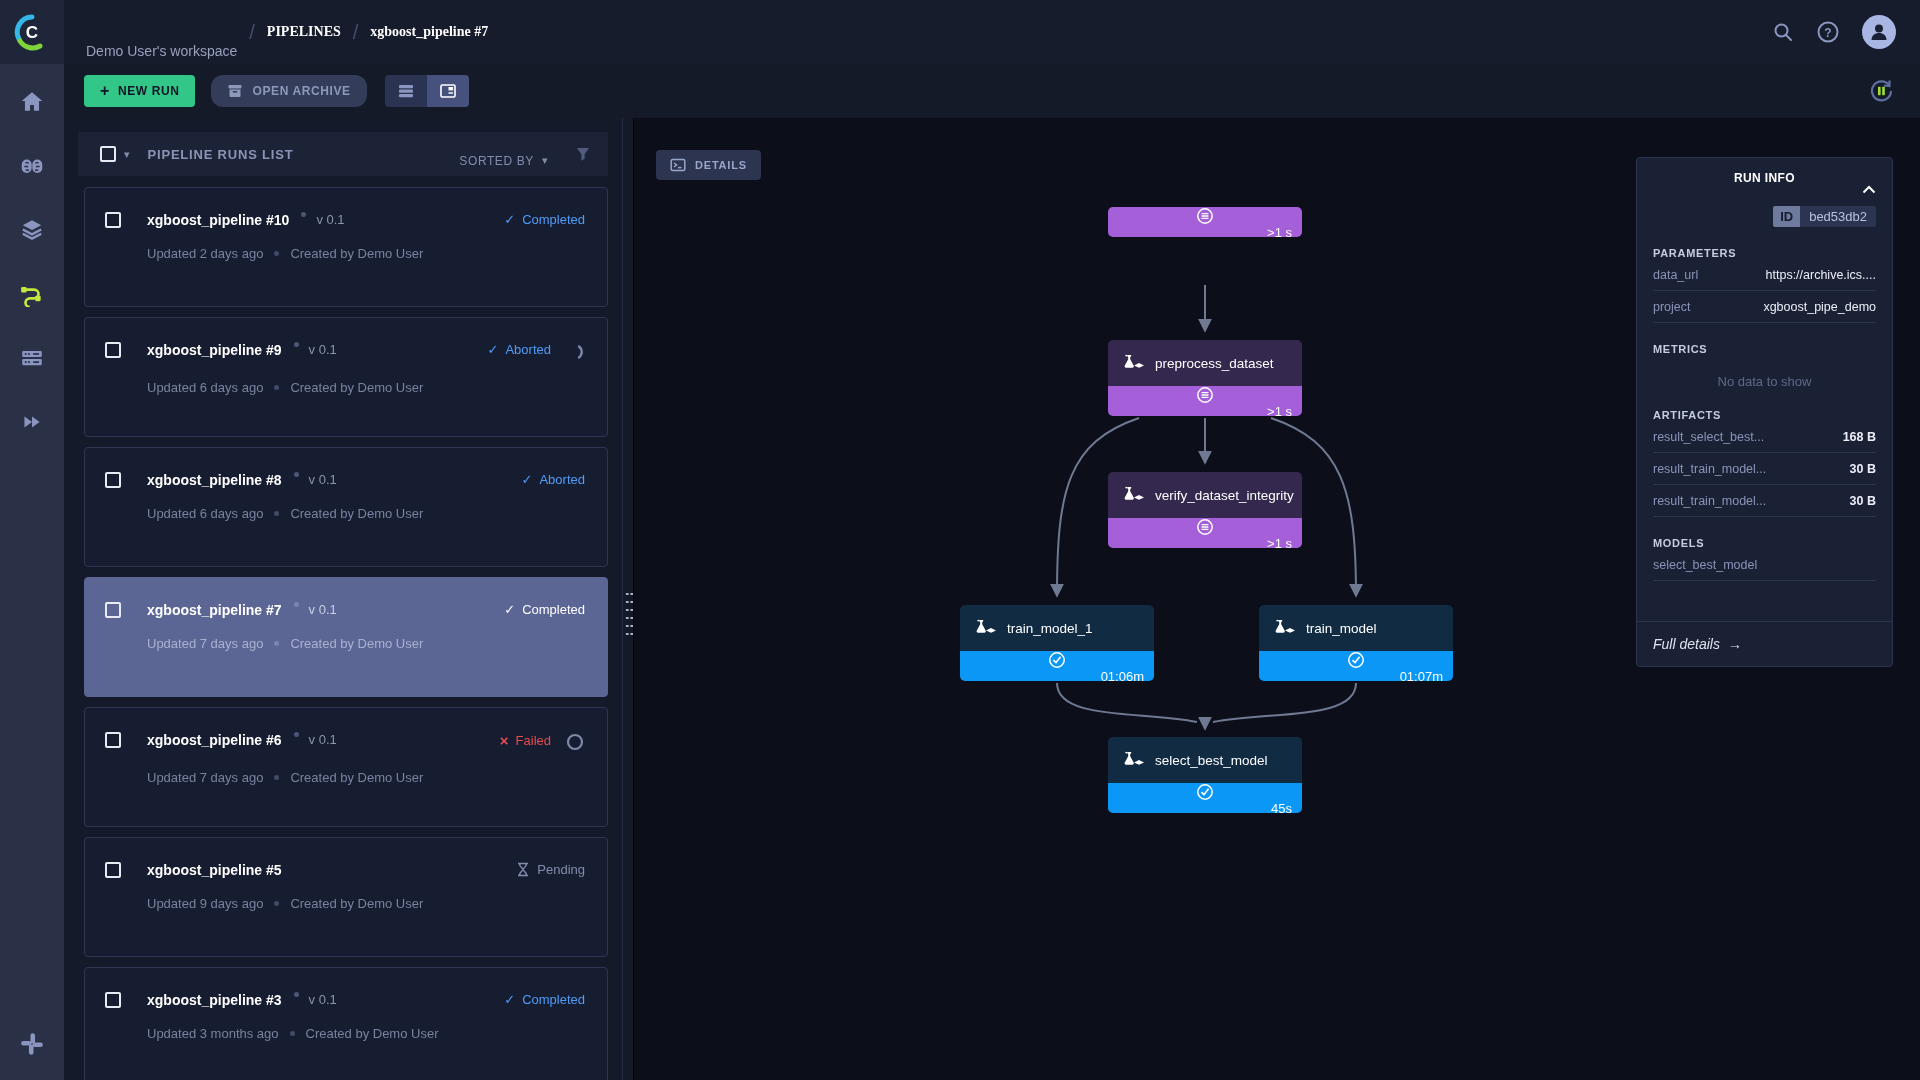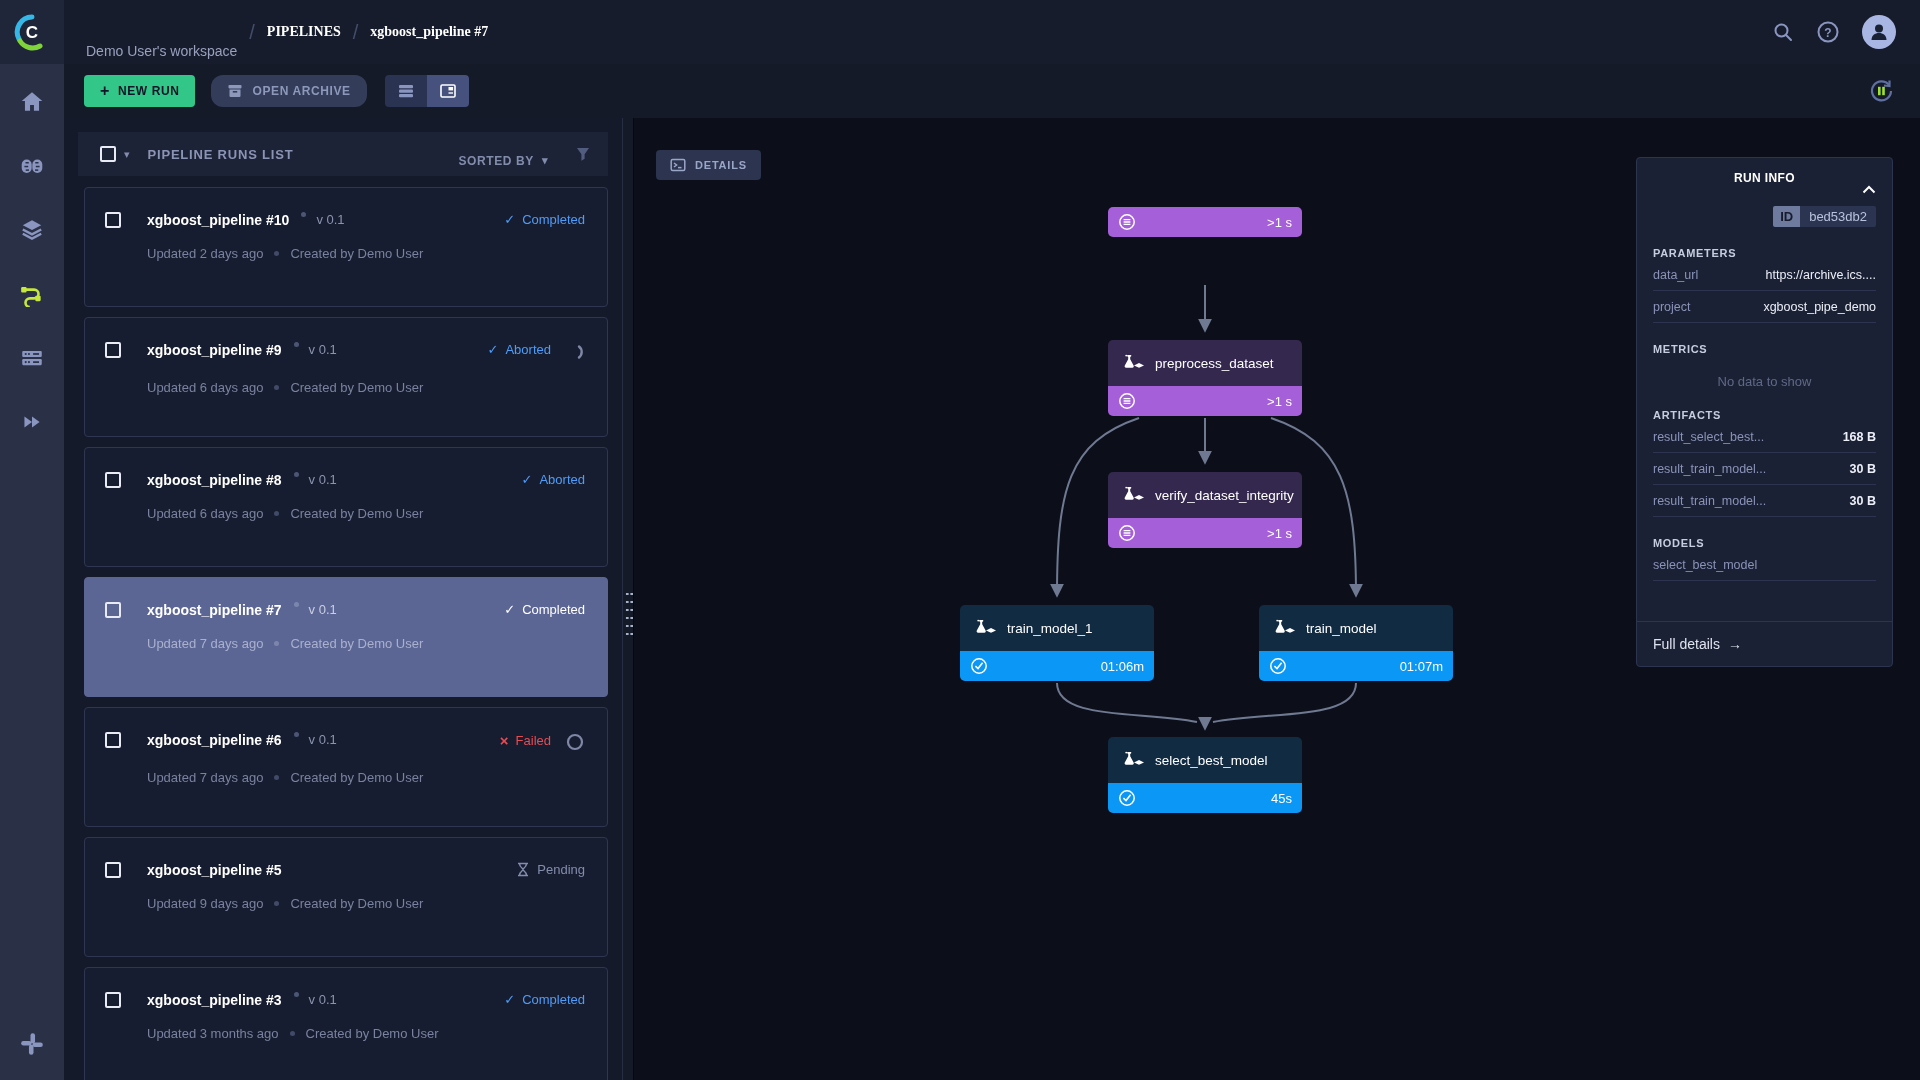--- a/index.html
+++ b/index.html
@@ -44,21 +44,21 @@
   .toggle.first { border-radius:4px 0 0 4px; }
   .toggle.active { background:#46517e; border-radius:0 4px 4px 0; }
   .refresh { margin-left:auto; margin-right:24px; cursor:pointer; display:flex; }
 
   
   .list-panel { position:absolute; left:64px; top:118px; width:558px; height:962px;
     background:#151a2b; overflow:hidden; z-index:10; }
   .list-header { margin:14px 14px 11px 14px; height:44px; background:#1d2337;
     display:flex; align-items:center; padding:0 16px 0 22px; }
   .list-title { color:#8a94b4; font-size:13px; font-weight:700; letter-spacing:.8px; margin-left:18px; }
-  .sortby { margin-left:auto; color:#828cab; font-size:12px; font-weight:700;
+  .sortby { margin-left:auto; color:#828cab; font-size:12px; font-weight:400;
     letter-spacing:.6px; display:flex; align-items:center; gap:8px; cursor:pointer;margin-top:13px; }
   .caret { font-size:11px; color:#828cab; }
   .funnel { margin-left:26px; cursor:pointer; display:flex; }
   .cb { width:16px; height:16px; border:2px solid #e8ebf4; border-radius:2px;
     display:inline-block; flex:none; cursor:pointer; }
   .cbcaret { margin-left:8px; cursor:pointer; }
 
   .card { width:524px; height:120px; margin:0 14px 10px 20px; background:#171d30;
     border:1px solid #2f3651; border-radius:4px; padding:24px 22px 0 20px; cursor:pointer; }
   .card .row1 { display:flex; align-items:flex-start; }
@@ -95,21 +95,21 @@
   .btn-details { position:absolute; left:22px; top:32px; display:flex; align-items:center;
     gap:9px; height:30px; padding:0 14px; background:#2c3450; color:#9aa6c8;
     font-size:11px; font-weight:700; letter-spacing:.8px; border:none; border-radius:4px;
     cursor:pointer; font-family:inherit; }
   .edges { position:absolute; left:0; top:0; }
 
   .node { position:absolute; width:194px; border-radius:5px; overflow:hidden; cursor:pointer; }
   .nhead { height:46px; display:flex; align-items:center; gap:9px; padding:0 12px;
     color:#fff; font-size:13.5px; }
   .nfoot { height:30px; display:flex; align-items:center; padding:0 10px; color:#fff;
-    font-size:13px; }
+    font-size:13px;flex-direction:column; }
   .ntime { margin-left:auto; }
   .node.purple .nhead { background:#34284e; }
   .node.purple .nfoot { background:#a55fd8; }
   .node.blue .nhead { background:#112b43; }
   .node.blue .nfoot { background:#0a97f5; }
   .n-create  { left:474px; top:89px; }
   .n-preproc { left:474px; top:222px; }
   .n-verify  { left:474px; top:354px; }
   .n-train1  { left:326px; top:487px; }
   .n-train2  { left:625px; top:487px; }
@@ -129,21 +129,21 @@
     border-radius:2px 0 0 2px; }
   .idbadge .idv { background:#2b3450; color:#b9c3de; padding:3px 9px; border-radius:0 2px 2px 0; }
   .ri-sec { color:#c7cde0; font-size:11px; font-weight:700; letter-spacing:.7px; margin-top:20px; }
   .ri-row { display:flex; align-items:baseline; padding:9px 0 8px 0;
     border-bottom:1px solid #2c3450; font-size:12.5px; }
   .ri-row .lbl { color:#8a93b8; white-space:nowrap; }
   .ri-row .val { margin-left:auto; color:#eceff7; white-space:nowrap; }
   .ri-row .val.b { font-weight:700; }
   .ri-empty { color:#5f6987; font-size:13px; text-align:center; margin:19px 0 4px 0; }
   .ri-footer { border-top:1px solid #2c3450; padding:14px 16px; color:#dfe3f0;
-    font-size:14px; cursor:pointer; display:flex; align-items:center; gap:8px; }
+    font-size:14px; cursor:pointer; display:flex; align-items:center; gap:8px;font-style:italic; }
 
   .ic { flex:none; display:block; }
 </style>
 </head>
 <body>
 
 <div class="app">
 
   <header class="topbar">
     <div class="logo">

